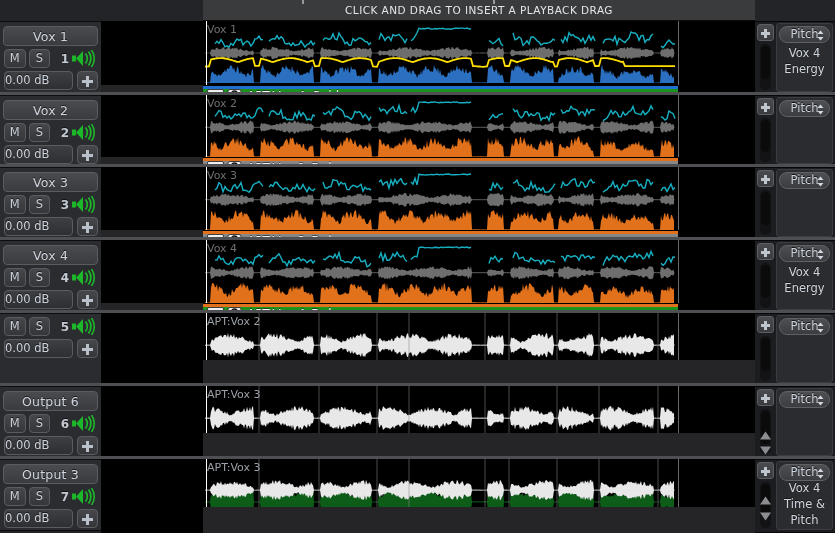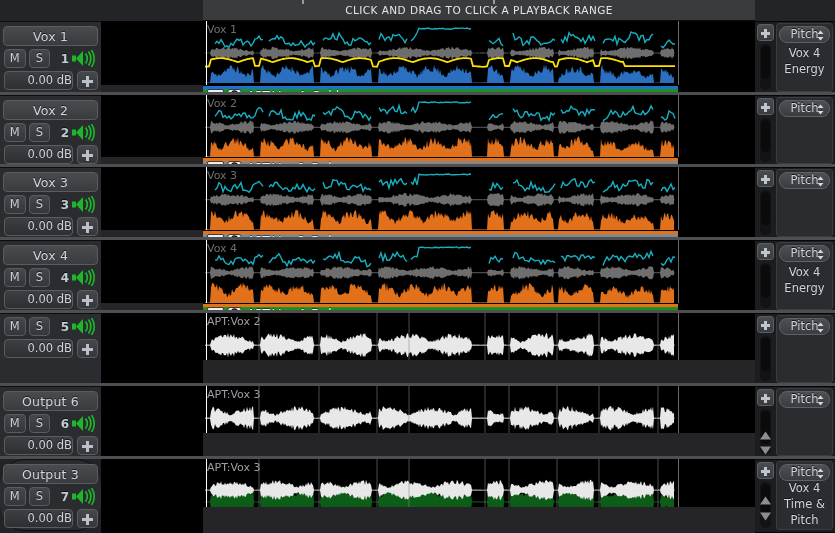--- a/index.html
+++ b/index.html
@@ -69,21 +69,21 @@
   .hdr-row3 {
     display: flex; align-items: center;
     margin: 3px 3px 0 4px; height: 19px; gap: 4px;
   }
   .db-field {
     flex: 1; height: 19px;
     border-radius: 4px;
     background: linear-gradient(#3e3f43, #2e2f32);
     border: 1px solid #5b5c60;
     color: #ccd3dd; font-size: 11.5px; line-height: 17px;
-    text-align: right;
+    text-align: left;
     text-shadow: 0 -1px 0 #1a1a1a;
   }
   .plus-btn {
     width: 21px; height: 19px; border-radius: 4px;
     background: linear-gradient(#46474b, #353639);
     border: 1px solid #5b5c60;
     position: relative;
   }
   .plus-btn::before, .plus-btn::after {
     content: ""; position: absolute; background: #b9c0c9;
@@ -384,21 +384,21 @@
               <path d="M16.5 1.5 a11.5 11.5 0 0 1 0 14" stroke="#1db82a" stroke-width="1.8" fill="none"></path>
               <path d="M19.5 0 a14.5 14.5 0 0 1 0 17" stroke="#1db82a" stroke-width="1.6" fill="none"></path>
             </svg>
           </div>
         </div>
         <div class="hdr-row3">
           <div class="db-field">0.00 dB</div>
           <div class="plus-btn"></div>
         </div>
       </div>
-      <div class="track-hdr" style="top: 459px; height: 72px; border-radius: 25px;">
+      <div class="track-hdr" style="top: 459px; height: 72px;">
         <div class="hdr-name">Output 3</div>
         <div class="hdr-row2">
           <div class="ms-btn">M</div>
           <div class="ms-btn">S</div>
           <div class="ch-num">7</div>
           <div class="spk-icon">
             <svg width="26" height="17" viewBox="0 0 26 17">
               <rect x="0" y="5.5" width="4" height="6" fill="#1db82a"></rect>
               <path d="M4 8.5 L11 1 L11 16 L4 8.5 Z" fill="#1db82a"></path>
               <path d="M13.5 3.5 a8 8 0 0 1 0 10" stroke="#1db82a" stroke-width="1.8" fill="none"></path>
@@ -429,21 +429,21 @@
       <div class="gap-strip" style="top: 386px; height: 73px;"></div>
       <div class="gap-sub" style="top: 459px; height: 0px;"></div>
       <div class="gap-strip" style="top: 459px; height: 74px;"></div>
       <div class="gap-sub" style="top: 533px; height: 0px;"></div>
     </div>
 
   <div class="ruler-top-strip"></div>
   <div class="ruler">
     <div class="ruler-tick" style="left:99px"></div>
     <div class="ruler-tick" style="left:290px"></div>
-    <div class="ruler-label">CLICK AND DRAG TO CLICK A PLAYBACK RANGE</div>
+    <div class="ruler-label">CLICK AND DRAG TO INSERT A PLAYBACK DRAG</div>
   </div>
 
   <div class="right-col">
     <div class="right-top"></div>
   <div class="insp" style="top: 21px; height: 74px;">
         <div class="insp-cross"></div>
         <div class="insp-scroll" style="top:22px;height:46px">
           <div class="insp-thumb" style="top:2px;height:33.300000000000004px"></div>
         </div>
         <div class="insp-inner">

